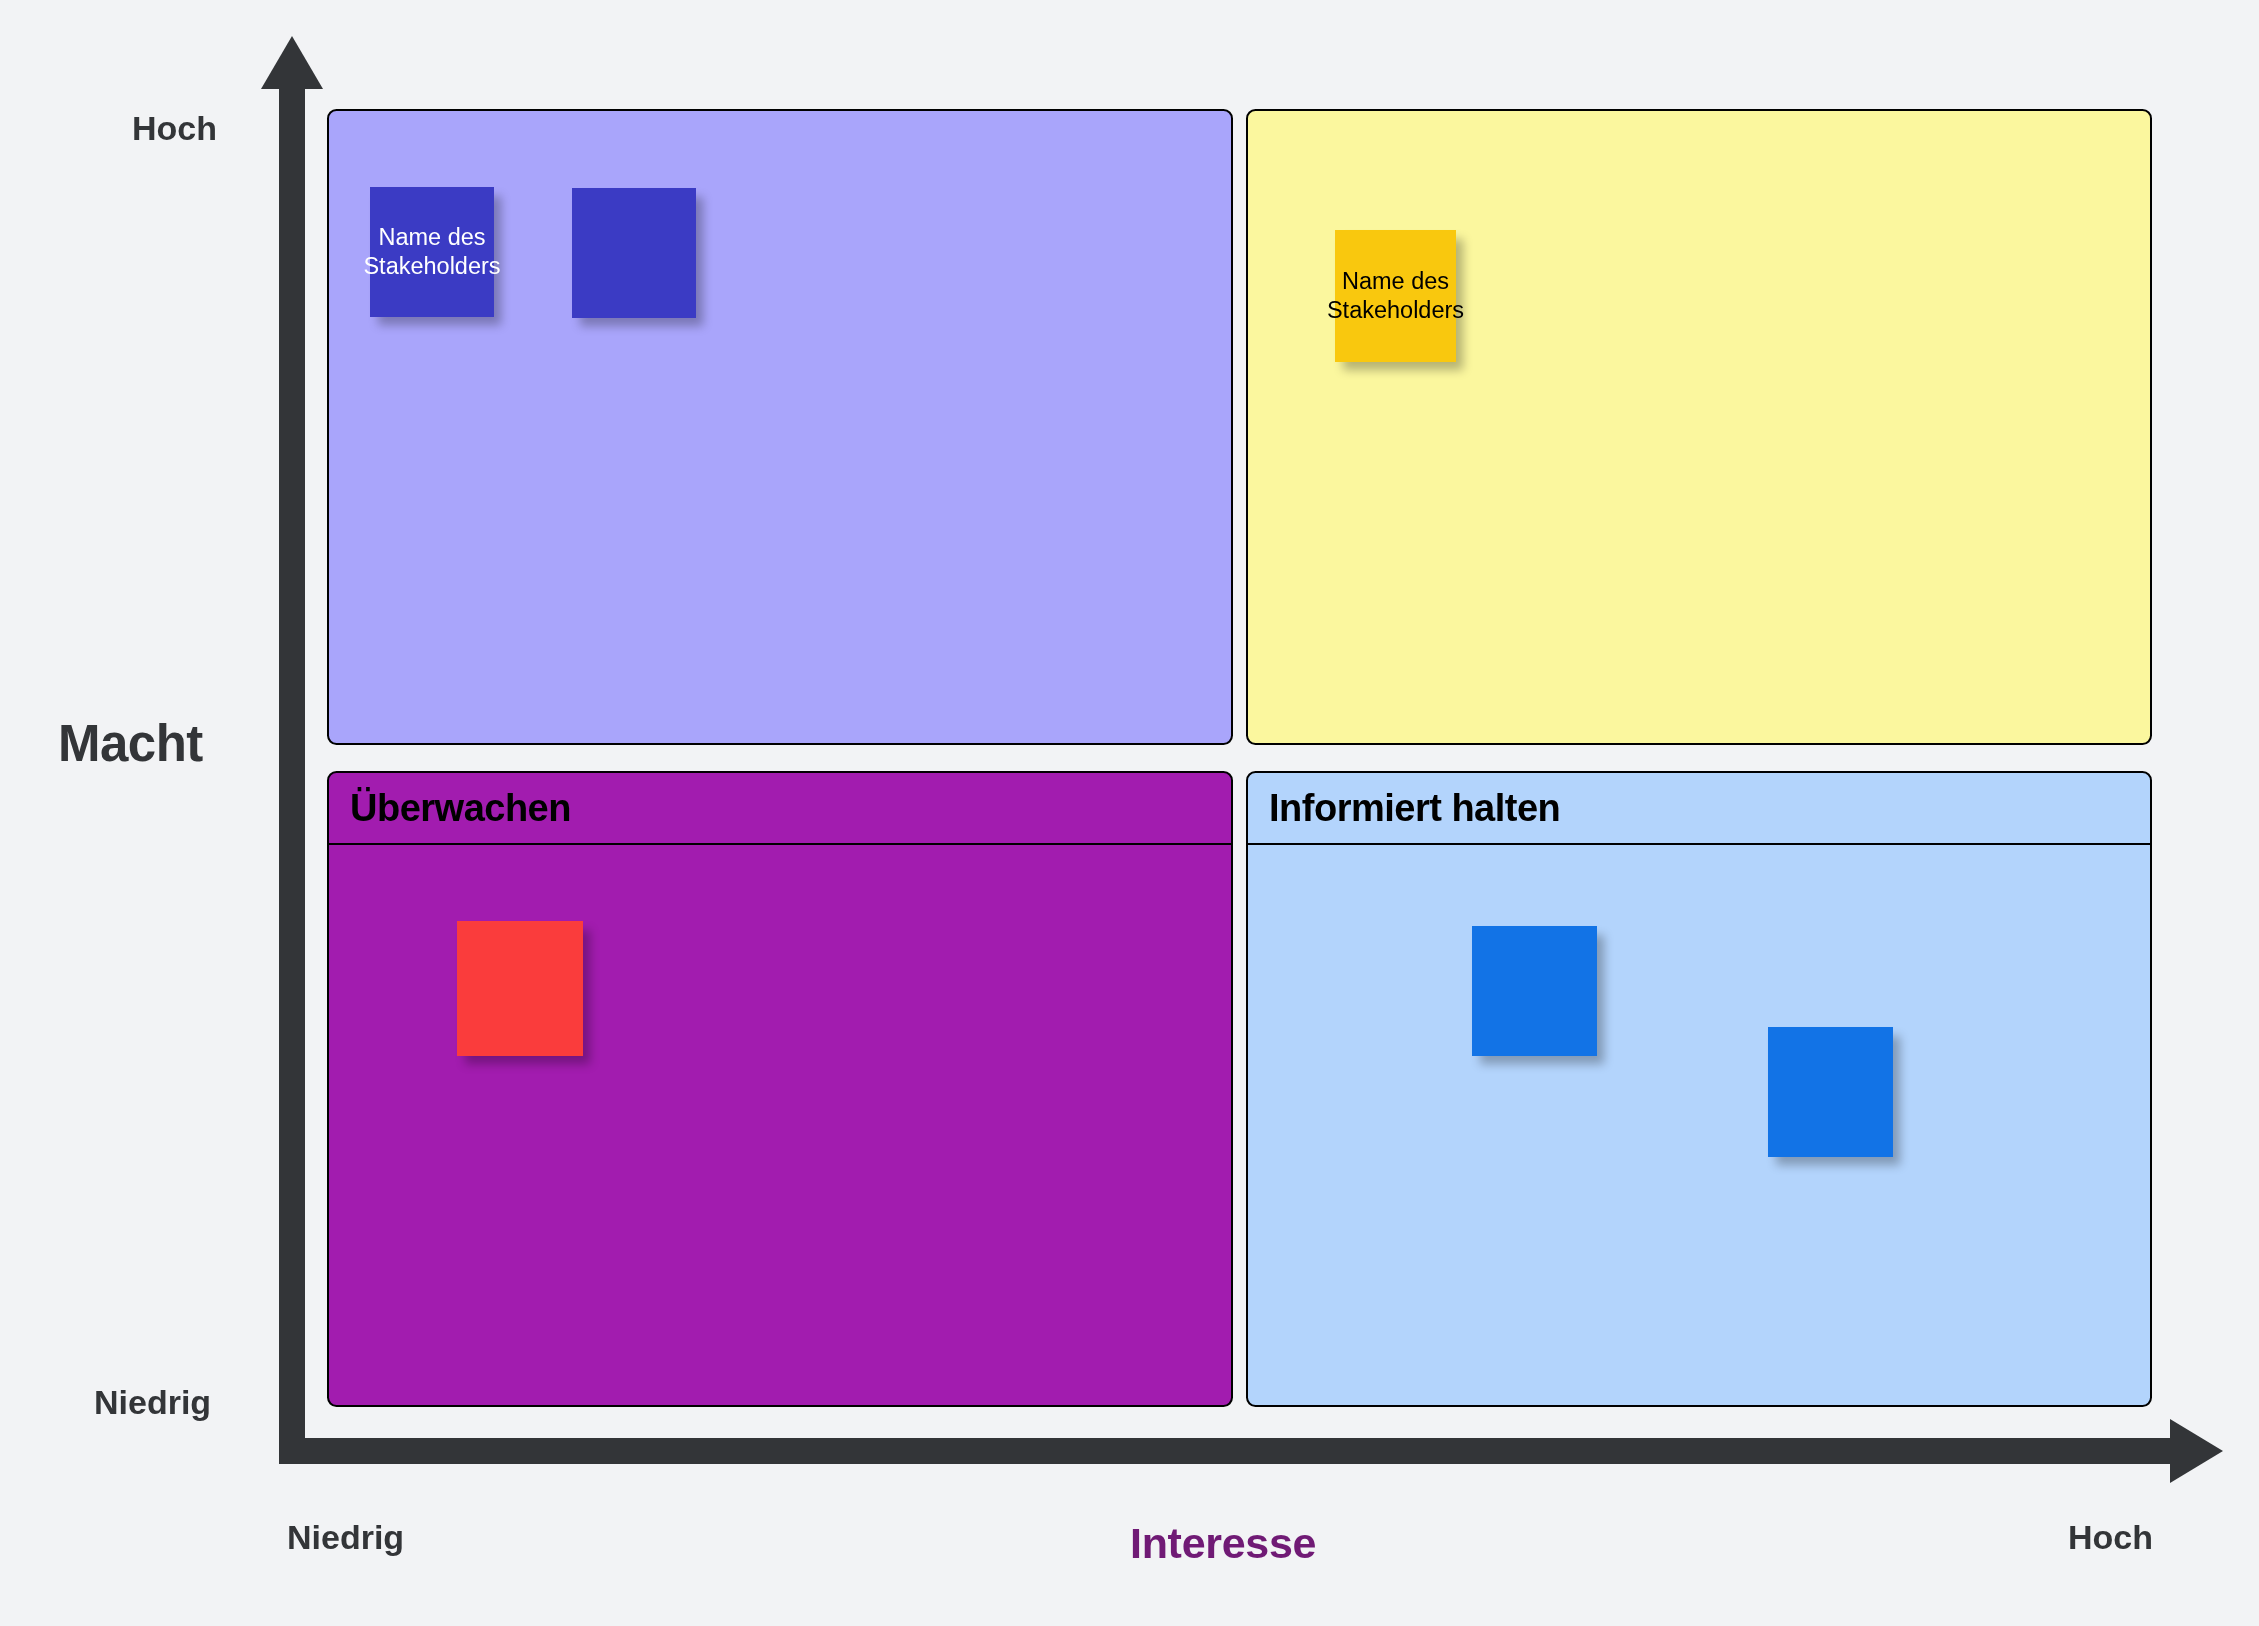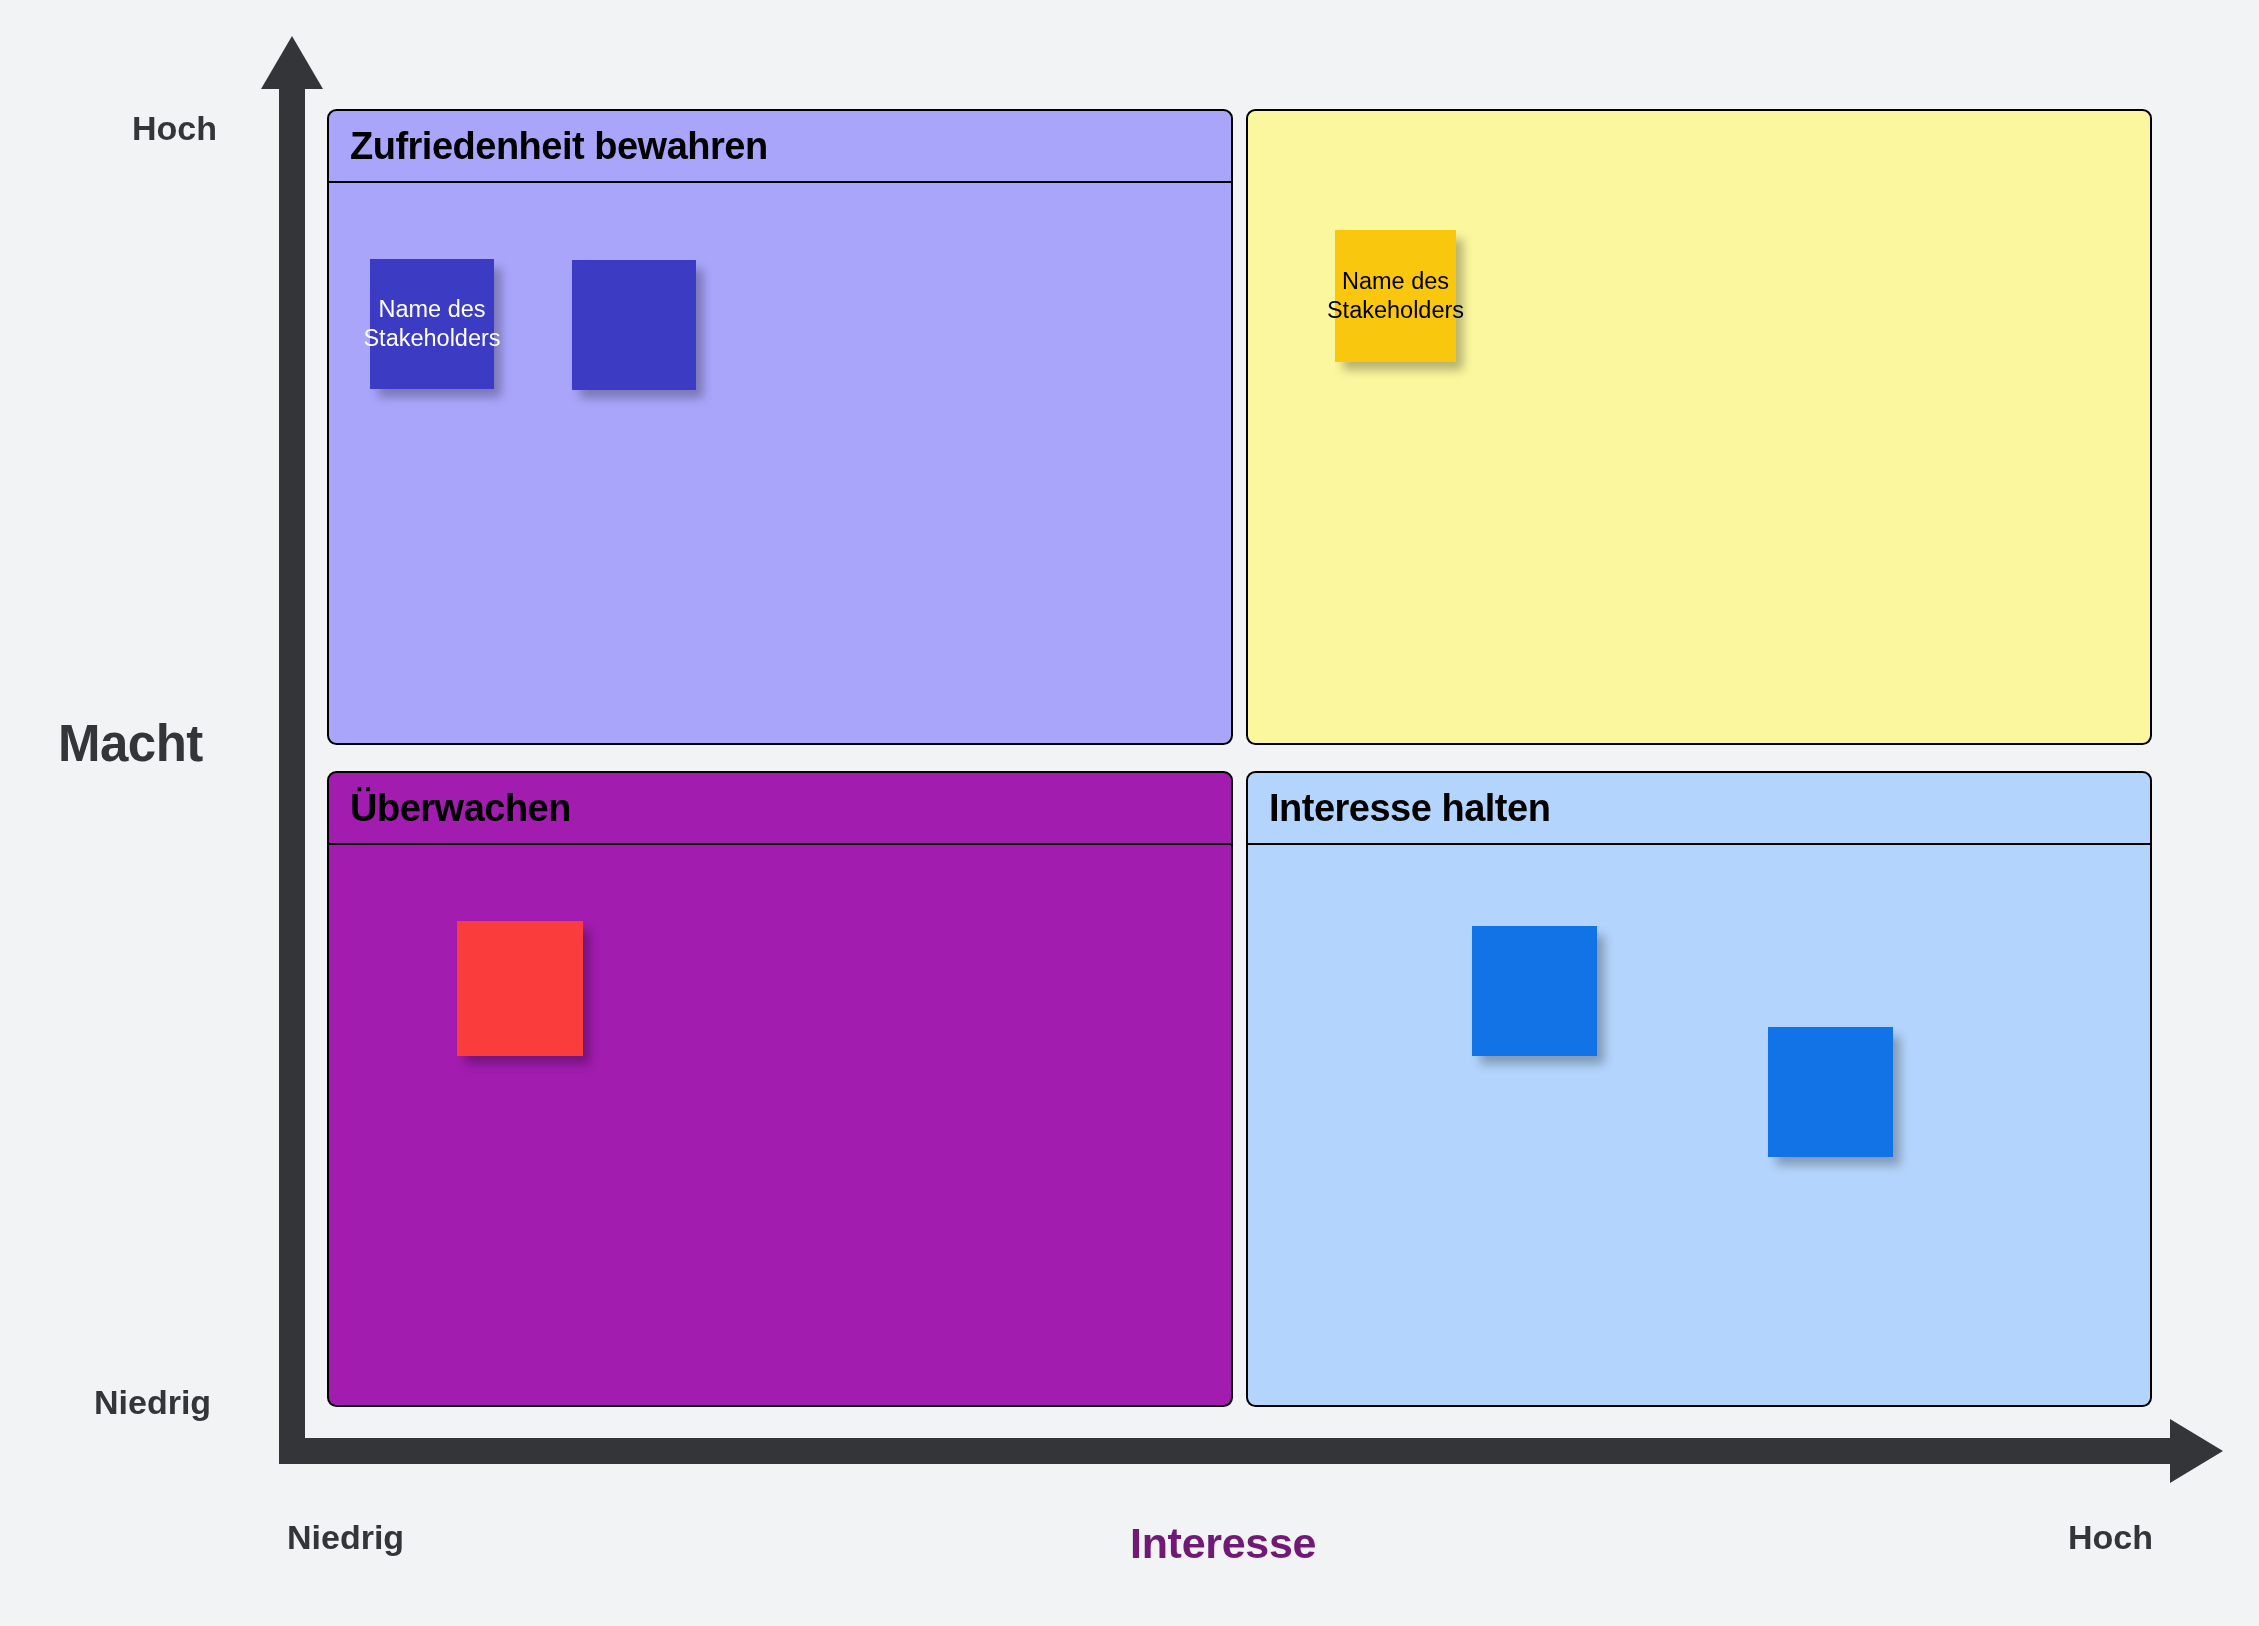--- a/index.html
+++ b/index.html
@@ -175,23 +175,20 @@
   <div class="axis-title-y">Macht</div>
   <div class="axis-title-x">Interesse</div>
   <div class="tick tick-y-high">Hoch</div>
   <div class="tick tick-y-low">Niedrig</div>
   <div class="tick tick-x-low">Niedrig</div>
   <div class="tick tick-x-high">Hoch</div>
 
   <div class="grid">
 
     <div class="quadrant q-purple">
-      <div class="q-header">
-        <span class="q-title">Zufriedenheit bewahren</span>
-      </div>
       <div class="q-body">
         <div class="note note-indigo" style="left:41px;top:40px;width:124px;height:130px;">
           <span class="note-text">Name des
 Stakeholders</span>
         </div>
         <div class="note note-indigo" style="left:243px;top:41px;width:124px;height:130px;">
           <span class="note-text"></span>
         </div>
       </div>
     </div>
@@ -211,21 +208,21 @@
       </div>
       <div class="q-body">
         <div class="note note-red" style="left:128px;top:40px;width:126px;height:135px;">
           <span class="note-text"></span>
         </div>
       </div>
     </div>
 
     <div class="quadrant q-blue">
       <div class="q-header">
-        <span class="q-title">Interesse halten</span>
+        <span class="q-title">Informiert halten</span>
       </div>
       <div class="q-body">
         <div class="note note-bright-blue" style="left:224px;top:45px;width:125px;height:130px;">
           <span class="note-text"></span>
         </div>
         <div class="note note-bright-blue" style="left:520px;top:146px;width:125px;height:130px;">
           <span class="note-text"></span>
         </div>
       </div>
     </div>

